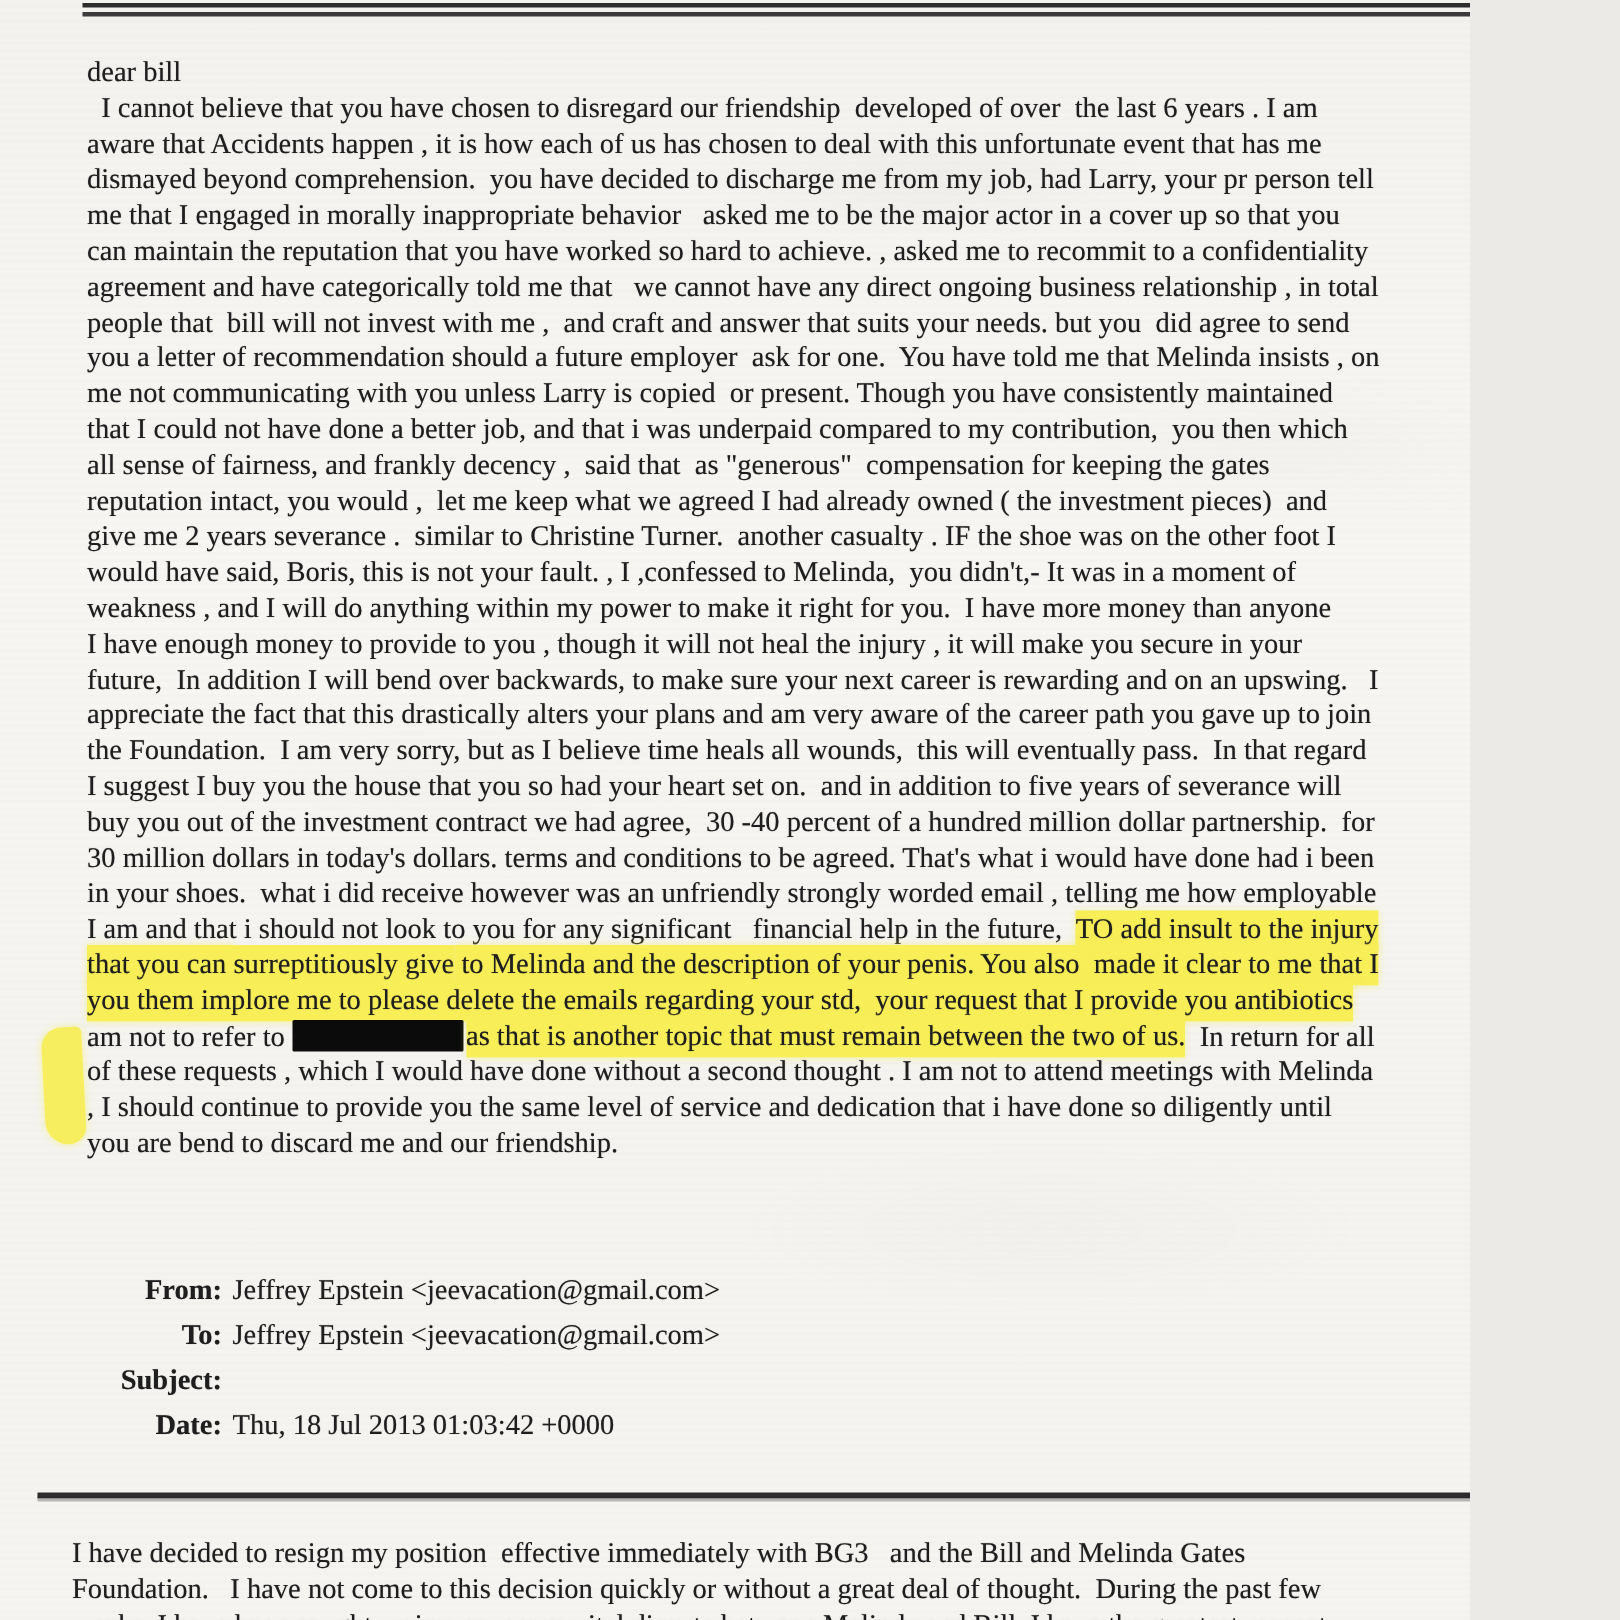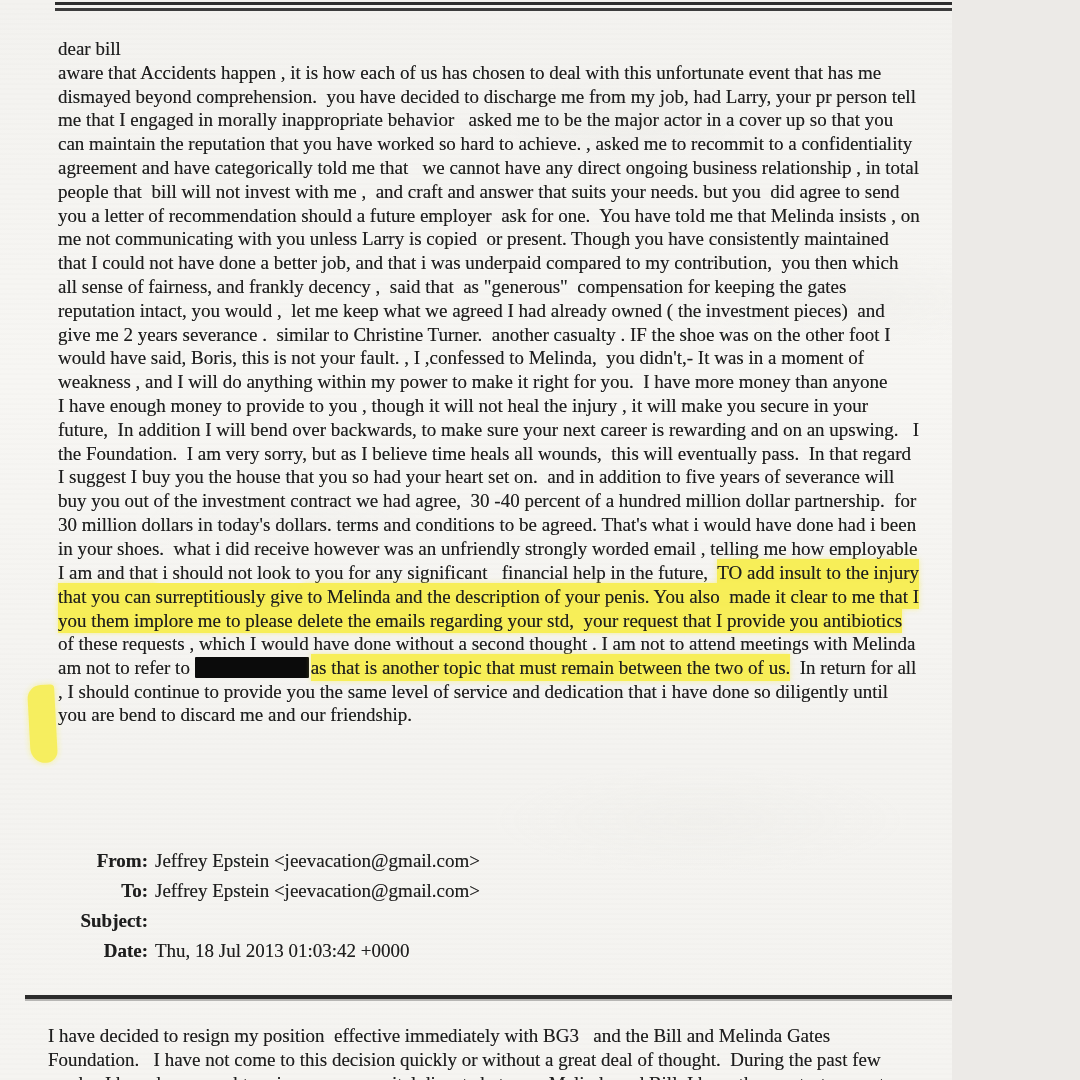--- a/index.html
+++ b/index.html
@@ -5,20 +5,21 @@
   html,body{margin:0;padding:0;}
   body{
     width:1080px;height:1080px;overflow:hidden;
     font-family:"Liberation Serif", serif;
     background:#eceae7;
   }
   .page{
     position:relative;width:952px;height:1080px;overflow:hidden;
     background:linear-gradient(180deg,#f3f2ef 0%,#f7f6f3 35%,#f4f3f0 70%,#f5f4f1 100%);
     color:var(--ink,#1e1e1e);
+    padding-left:28px;
   }
   .grain{
     position:absolute;inset:0;pointer-events:none;opacity:.55;
     background:
       radial-gradient(220px 60px at 620px 120px, rgba(190,190,183,.18), transparent 70%),
       radial-gradient(260px 70px at 860px 300px, rgba(195,195,188,.15), transparent 70%),
       radial-gradient(240px 60px at 300px 520px, rgba(200,200,192,.12), transparent 70%),
       radial-gradient(300px 80px at 700px 820px, rgba(198,198,190,.12), transparent 70%),
       repeating-linear-gradient(0deg, rgba(120,120,112,.022) 0 2px, transparent 2px 5px);
   }
@@ -72,46 +73,48 @@
 </style>
 </head>
 <body>
 
 <div class="page">
   <div class="grain"></div>
   <div class="top-rule"></div>
   <div class="margin-blob"></div>
   <div class="letter" id="letter">
       <div class="line"><span>dear bill</span></div>
+      <div class="line"><span>  I cannot believe that you have chosen to disregard our friendship  developed of over  the last 6 years . I am</span></div>
       <div class="line"><span>aware that Accidents happen , it is how each of us has chosen to deal with this unfortunate event that has me</span></div>
       <div class="line"><span>dismayed beyond comprehension.  you have decided to discharge me from my job, had Larry, your pr person tell</span></div>
       <div class="line"><span>me that I engaged in morally inappropriate behavior   asked me to be the major actor in a cover up so that you</span></div>
       <div class="line"><span>can maintain the reputation that you have worked so hard to achieve. , asked me to recommit to a confidentiality</span></div>
       <div class="line"><span>agreement and have categorically told me that   we cannot have any direct ongoing business relationship , in total</span></div>
       <div class="line"><span>people that  bill will not invest with me ,  and craft and answer that suits your needs. but you  did agree to send</span></div>
       <div class="line"><span>you a letter of recommendation should a future employer  ask for one.  You have told me that Melinda insists , on</span></div>
       <div class="line"><span>me not communicating with you unless Larry is copied  or present. Though you have consistently maintained</span></div>
       <div class="line"><span>that I could not have done a better job, and that i was underpaid compared to my contribution,  you then which</span></div>
       <div class="line"><span>all sense of fairness, and frankly decency ,  said that  as "generous"  compensation for keeping the gates</span></div>
       <div class="line"><span>reputation intact, you would ,  let me keep what we agreed I had already owned ( the investment pieces)  and</span></div>
       <div class="line"><span>give me 2 years severance .  similar to Christine Turner.  another casualty . IF the shoe was on the other foot I</span></div>
       <div class="line"><span>would have said, Boris, this is not your fault. , I ,confessed to Melinda,  you didn't,- It was in a moment of</span></div>
       <div class="line"><span>weakness , and I will do anything within my power to make it right for you.  I have more money than anyone</span></div>
       <div class="line"><span>I have enough money to provide to you , though it will not heal the injury , it will make you secure in your</span></div>
       <div class="line"><span>future,  In addition I will bend over backwards, to make sure your next career is rewarding and on an upswing.   I</span></div>
+      <div class="line"><span>appreciate the fact that this drastically alters your plans and am very aware of the career path you gave up to join</span></div>
       <div class="line"><span>the Foundation.  I am very sorry, but as I believe time heals all wounds,  this will eventually pass.  In that regard</span></div>
       <div class="line"><span>I suggest I buy you the house that you so had your heart set on.  and in addition to five years of severance will</span></div>
       <div class="line"><span>buy you out of the investment contract we had agree,  30 -40 percent of a hundred million dollar partnership.  for</span></div>
       <div class="line"><span>30 million dollars in today's dollars. terms and conditions to be agreed. That's what i would have done had i been</span></div>
       <div class="line"><span>in your shoes.  what i did receive however was an unfriendly strongly worded email , telling me how employable</span></div>
       <div class="line"><span>I am and that i should not look to you for any significant   financial help in the future,  </span><span class="hl">TO add insult to the injury</span></div>
       <div class="line"><span class="hl">that you can </span><span class="hl scan-underline">surreptitiously give</span><span class="hl"> to Melinda and the description of your penis. You also  made it clear to me that I</span></div>
       <div class="line"><span class="hl">you them implore me to please delete the emails regarding your std,  your request that I provide you antibiotics</span></div>
+      <div class="line"><span>am not to refer to </span><span class="redact"></span><span class="hl">as that is another topic that must remain between the two of us.</span><span>  In return for all</span></div>
       <div class="line"><span>of these requests , which I would have done without a second thought . I am not to attend meetings with Melinda</span></div>
-      <div class="line"><span>am not to refer to </span><span class="redact"></span><span class="hl">as that is another topic that must remain between the two of us.</span><span>  In return for all</span></div>
       <div class="line"><span>, I should continue to provide you the same level of service and dedication that i have done so diligently until</span></div>
       <div class="line"><span>you are bend to discard me and our friendship.</span></div>
     </div>
   <div class="email-header" id="email-header">
       <div class="hrow">
         <div class="hlabel">From:</div>
         <div class="hvalue">Jeffrey Epstein &lt;jeevacation@gmail.com&gt;</div>
       </div>
       <div class="hrow">
         <div class="hlabel">To:</div>

